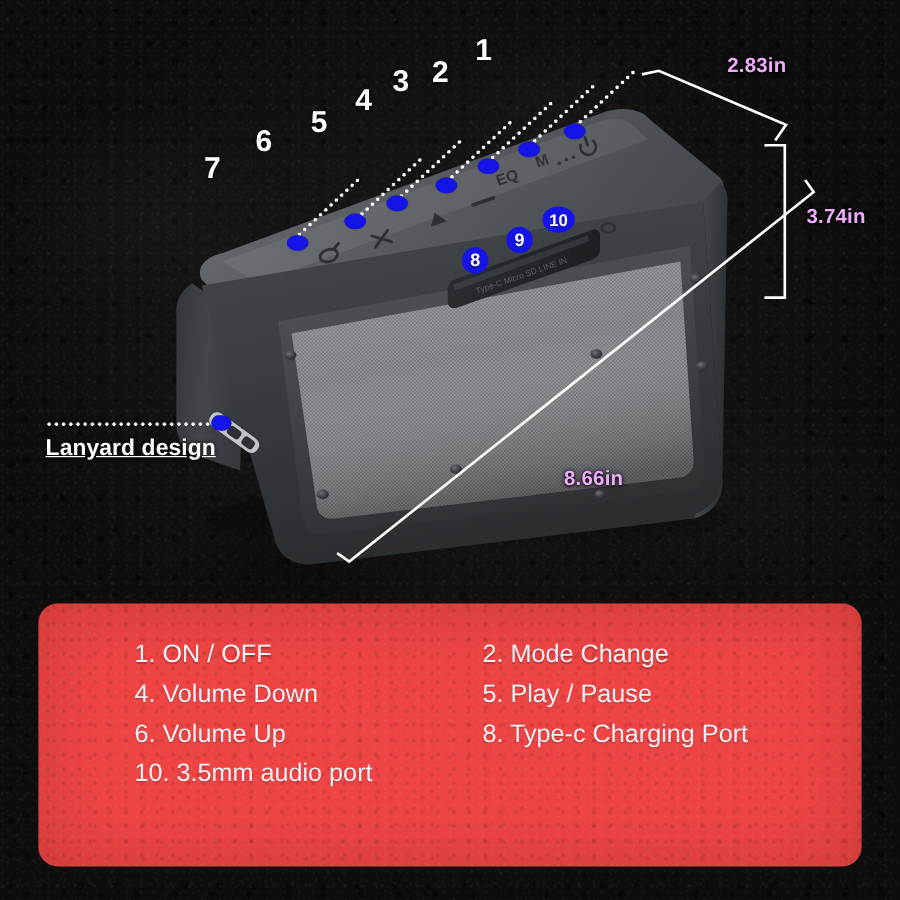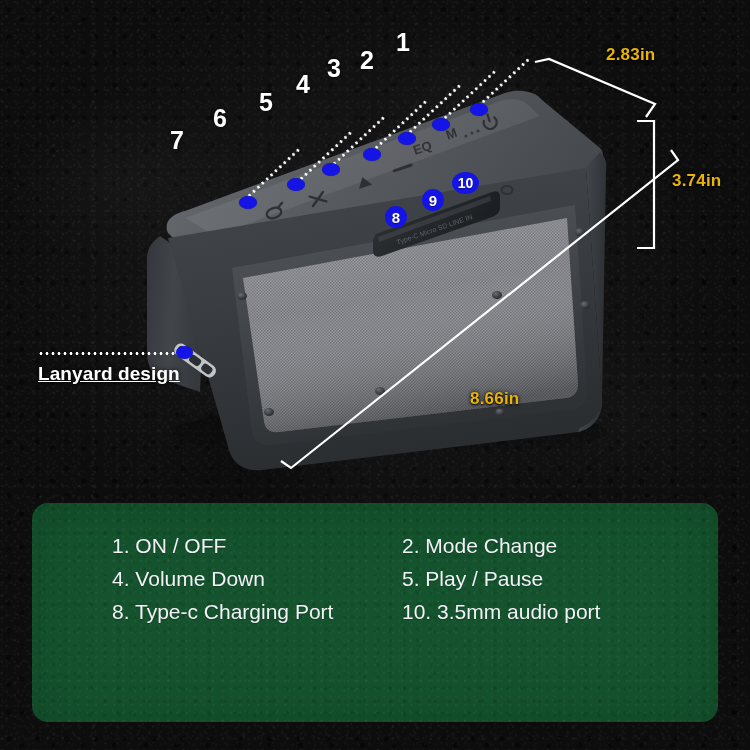--- a/index.html
+++ b/index.html
@@ -86,21 +86,21 @@
     font-family:"Liberation Sans Narrow","Liberation Sans",sans-serif;
     font-weight:bold;font-size:15px;line-height:1;
     display:flex;align-items:center;justify-content:center;
     width:22px;height:22px;
     text-shadow:0 1px 1px rgba(0,0,0,.45);
   }
   .pbadge.wide{width:27px;height:22px;border-radius:50%;font-size:14px;}
 
   
   .dimlabel{
-    position:absolute;color:#eab308;
+    position:absolute;color:#f0abfc;
     font-family:"Liberation Sans Narrow","Liberation Sans",sans-serif;
     font-weight:bold;font-size:17px;line-height:1;
     letter-spacing:.2px;
     text-shadow:0 0 4px rgba(0,0,0,.9), 0 1px 2px rgba(0,0,0,.9);
     white-space:nowrap;
   }
   .dim-svg{position:absolute;left:0;top:0;width:750px;height:750px;pointer-events:none;}
 
   
   .lanyard-label{
@@ -109,21 +109,21 @@
     font-weight:bold;font-size:19px;line-height:1;
     letter-spacing:.1px;
     text-shadow:0 0 4px rgba(0,0,0,.9);
     white-space:nowrap;
     text-decoration:underline;
   }
 
   
   .legend{
     position:absolute;left:32px;top:503px;width:686px;height:219px;
-    background:#14532d;border-radius:16px;
+    background:#ef4444;border-radius:16px;
     box-shadow:inset 0 0 60px rgba(0,0,0,.16);
     overflow:hidden;
   }
   .legend-tex{
     position:absolute;inset:0;
     background-image:
       radial-gradient(circle at 14% 22%, rgba(255,255,255,.035) 0 1px, transparent 1.5px),
       radial-gradient(circle at 62% 48%, rgba(0,0,0,.10) 0 1.5px, transparent 2px),
       radial-gradient(circle at 38% 76%, rgba(255,255,255,.028) 0 1px, transparent 1.5px),
       radial-gradient(circle at 86% 18%, rgba(0,0,0,.09) 0 1.5px, transparent 2px);
@@ -359,18 +359,19 @@
 
   <div class="lanyard-label" style="left:38px;top:364px;">Lanyard design</div>
 
   <div class="legend">
     <div class="legend-tex"></div>
     <div class="legend-grid">
       <div class="legend-item">1. ON / OFF</div>
       <div class="legend-item">2. Mode Change</div>
       <div class="legend-item">4. Volume Down</div>
       <div class="legend-item">5. Play / Pause</div>
+      <div class="legend-item">6. Volume Up</div>
       <div class="legend-item">8. Type-c Charging Port</div>
       <div class="legend-item">10. 3.5mm audio port</div>
     </div>
   </div>
 
 </div>
 
 </body></html>

